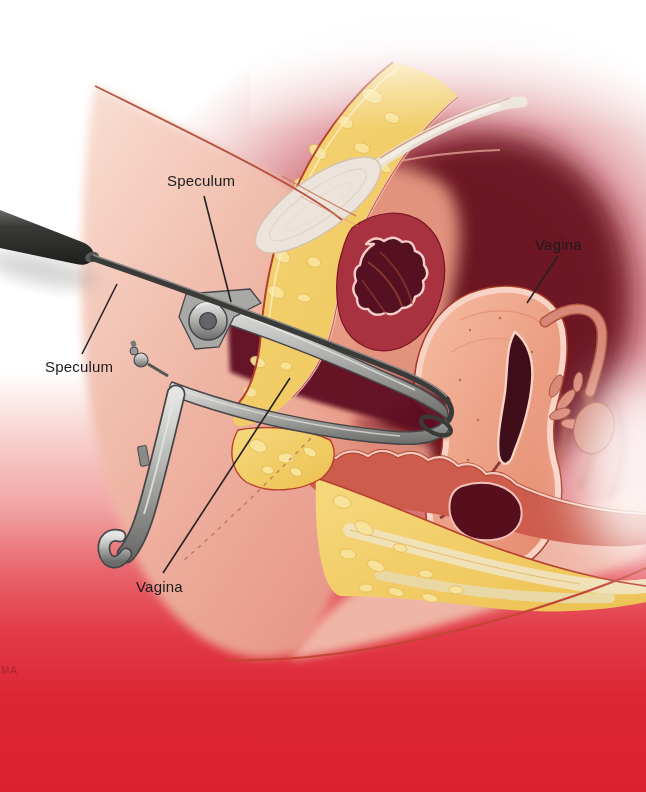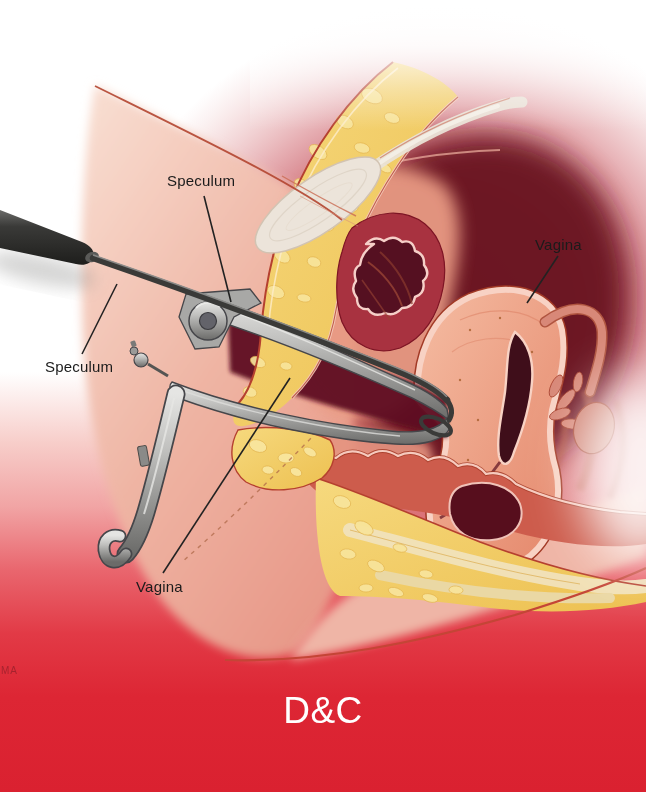--- a/index.html
+++ b/index.html
@@ -330,16 +330,15 @@
     <line x1="558" y1="256" x2="527" y2="303"></line>
     <line x1="163" y1="573" x2="290" y2="378"></line>
   </g>
 </svg>
 
 <div class="lbl" style="left:167px;top:172px">Speculum</div>
 <div class="lbl" style="left:45px;top:358px">Speculum</div>
 <div class="lbl" style="left:535px;top:236px">Vagina</div>
 <div class="lbl" style="left:136px;top:578px">Vagina</div>
 
-<div id="figure-title">D&amp;C</div>
 <div id="watermark">MA</div>
 
 </div>
 
 </body></html>

